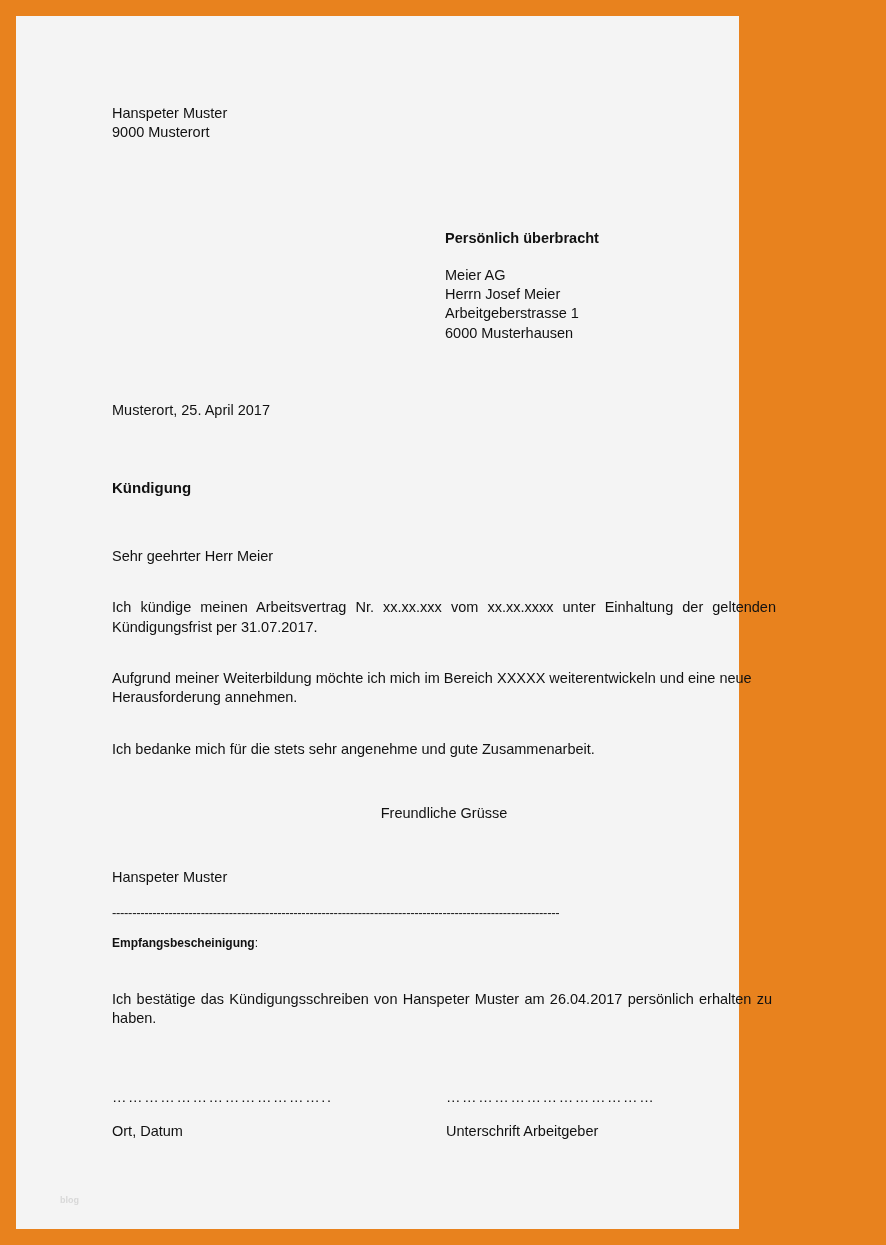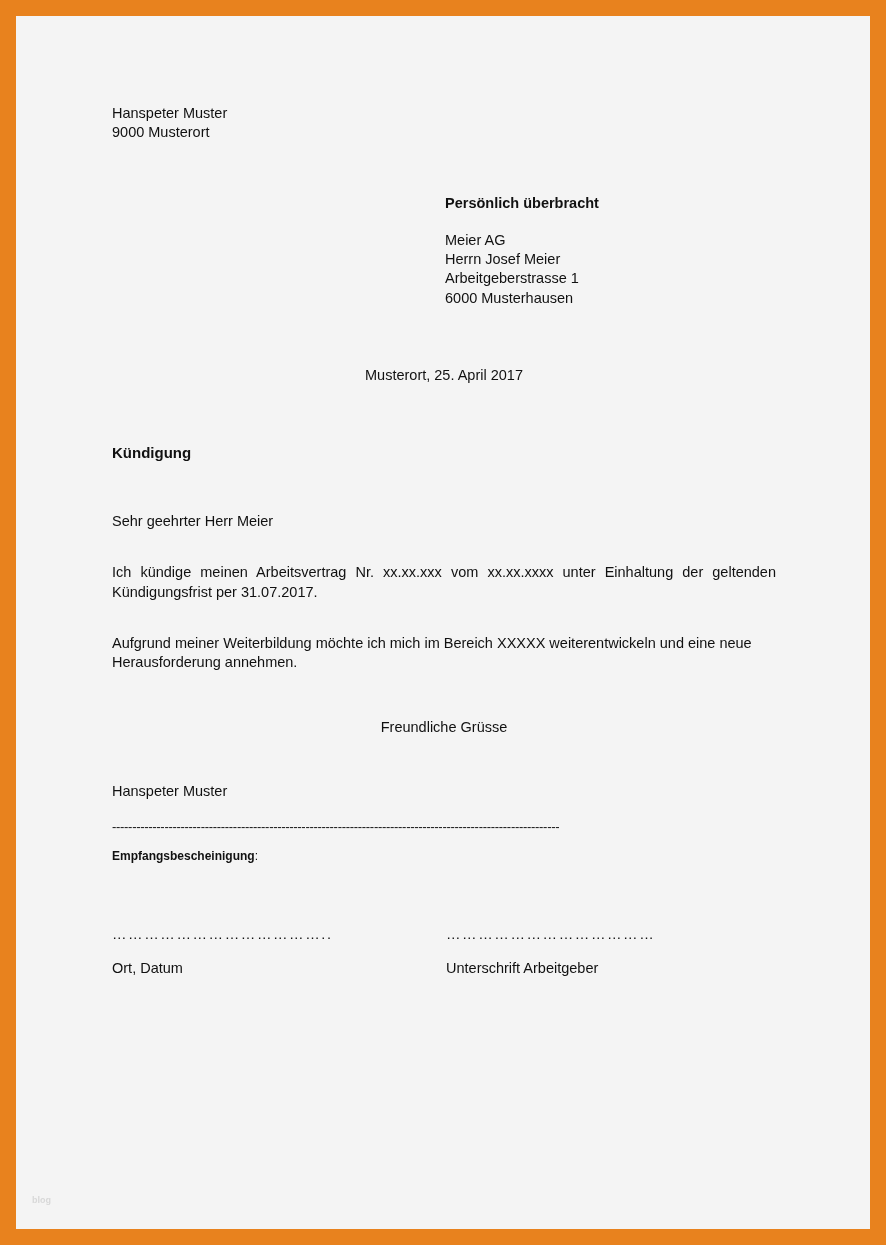--- a/index.html
+++ b/index.html
@@ -10,21 +10,21 @@
     width: 886px;
     height: 1245px;
     background: #e8821e;
     font-family: "Liberation Sans", sans-serif;
     overflow: hidden;
   }
   .page-frame {
     position: absolute;
     left: 16px;
     top: 16px;
-    width: 854px;
+    width: 723px;
     height: 1213px;
     background: #f4f4f4;
     box-sizing: border-box;
   }
   .sheet {
     position: relative;
     width: 100%;
     height: 100%;
     box-sizing: border-box;
     padding: 0;
@@ -42,30 +42,29 @@
     margin: 0;
   }
   .line {
     display: block;
     white-space: pre;
   }
   .sender {
     margin-bottom: 0;
   }
   .recipient-wrap {
-    margin-top: 51px;
+    margin-top: 86px;
     padding-left: 333px;
   }
   .recipient-heading {
     font-weight: bold;
     margin-bottom: 18px;
   }
   .place-date {
     margin-top: 58px;
-    text-align: center;
   }
   .subject {
     margin-top: 58px;
     font-weight: bold;
     font-size: 15px;
   }
   .salutation {
     margin-top: 49px;
   }
   .para {
@@ -118,21 +117,21 @@
     letter-spacing: 1.6px;
     font-size: 14.5px;
     color: #111111;
     white-space: nowrap;
   }
   .sign-label {
     margin-top: 14px;
   }
   .watermark {
     position: absolute;
-    left: 16px;
+    left: 44px;
     bottom: 24px;
     font-size: 9px;
     color: #d8d8d8;
     font-weight: bold;
   }
 </style>
 </head>
 <body>
 
 <div class="page-frame">
@@ -154,31 +153,33 @@
       </div>
 
       <div class="block place-date">Musterort, 25. April 2017</div>
 
       <div class="block subject">Kündigung</div>
 
       <div class="block salutation">Sehr geehrter Herr Meier</div>
 
       <div class="block para justified">Ich kündige meinen Arbeitsvertrag Nr. xx.xx.xxx vom xx.xx.xxxx unter Einhaltung der geltenden Kündigungsfrist per 31.07.2017.</div>
       <div class="block para">Aufgrund meiner Weiterbildung möchte ich mich im Bereich XXXXX weiterentwickeln und eine neue Herausforderung annehmen.</div>
+      <div class="block para">Ich bedanke mich für die stets sehr angenehme und gute Zusammenarbeit.</div>
 
       <div class="block closing">Freundliche Grüsse</div>
 
       <div class="block signature-name">Hanspeter Muster</div>
 
       <div class="block divider">---------------------------------------------------------------------------------------------------------------</div>
 
       <div class="block receipt-title">
         <b>Empfangsbescheinigung</b><span>:</span>
       </div>
 
+      <div class="block receipt-body">Ich bestätige das Kündigungsschreiben von Hanspeter Muster am 26.04.2017 persönlich erhalten zu haben.</div>
 
       <div class="sign-row">
         <div class="sign-col">
           <div class="dots">…………………………………..</div>
           <div class="sign-label">Ort, Datum</div>
         </div>
         <div class="sign-col right">
           <div class="dots">…………………………………</div>
           <div class="sign-label">Unterschrift Arbeitgeber</div>
         </div>

